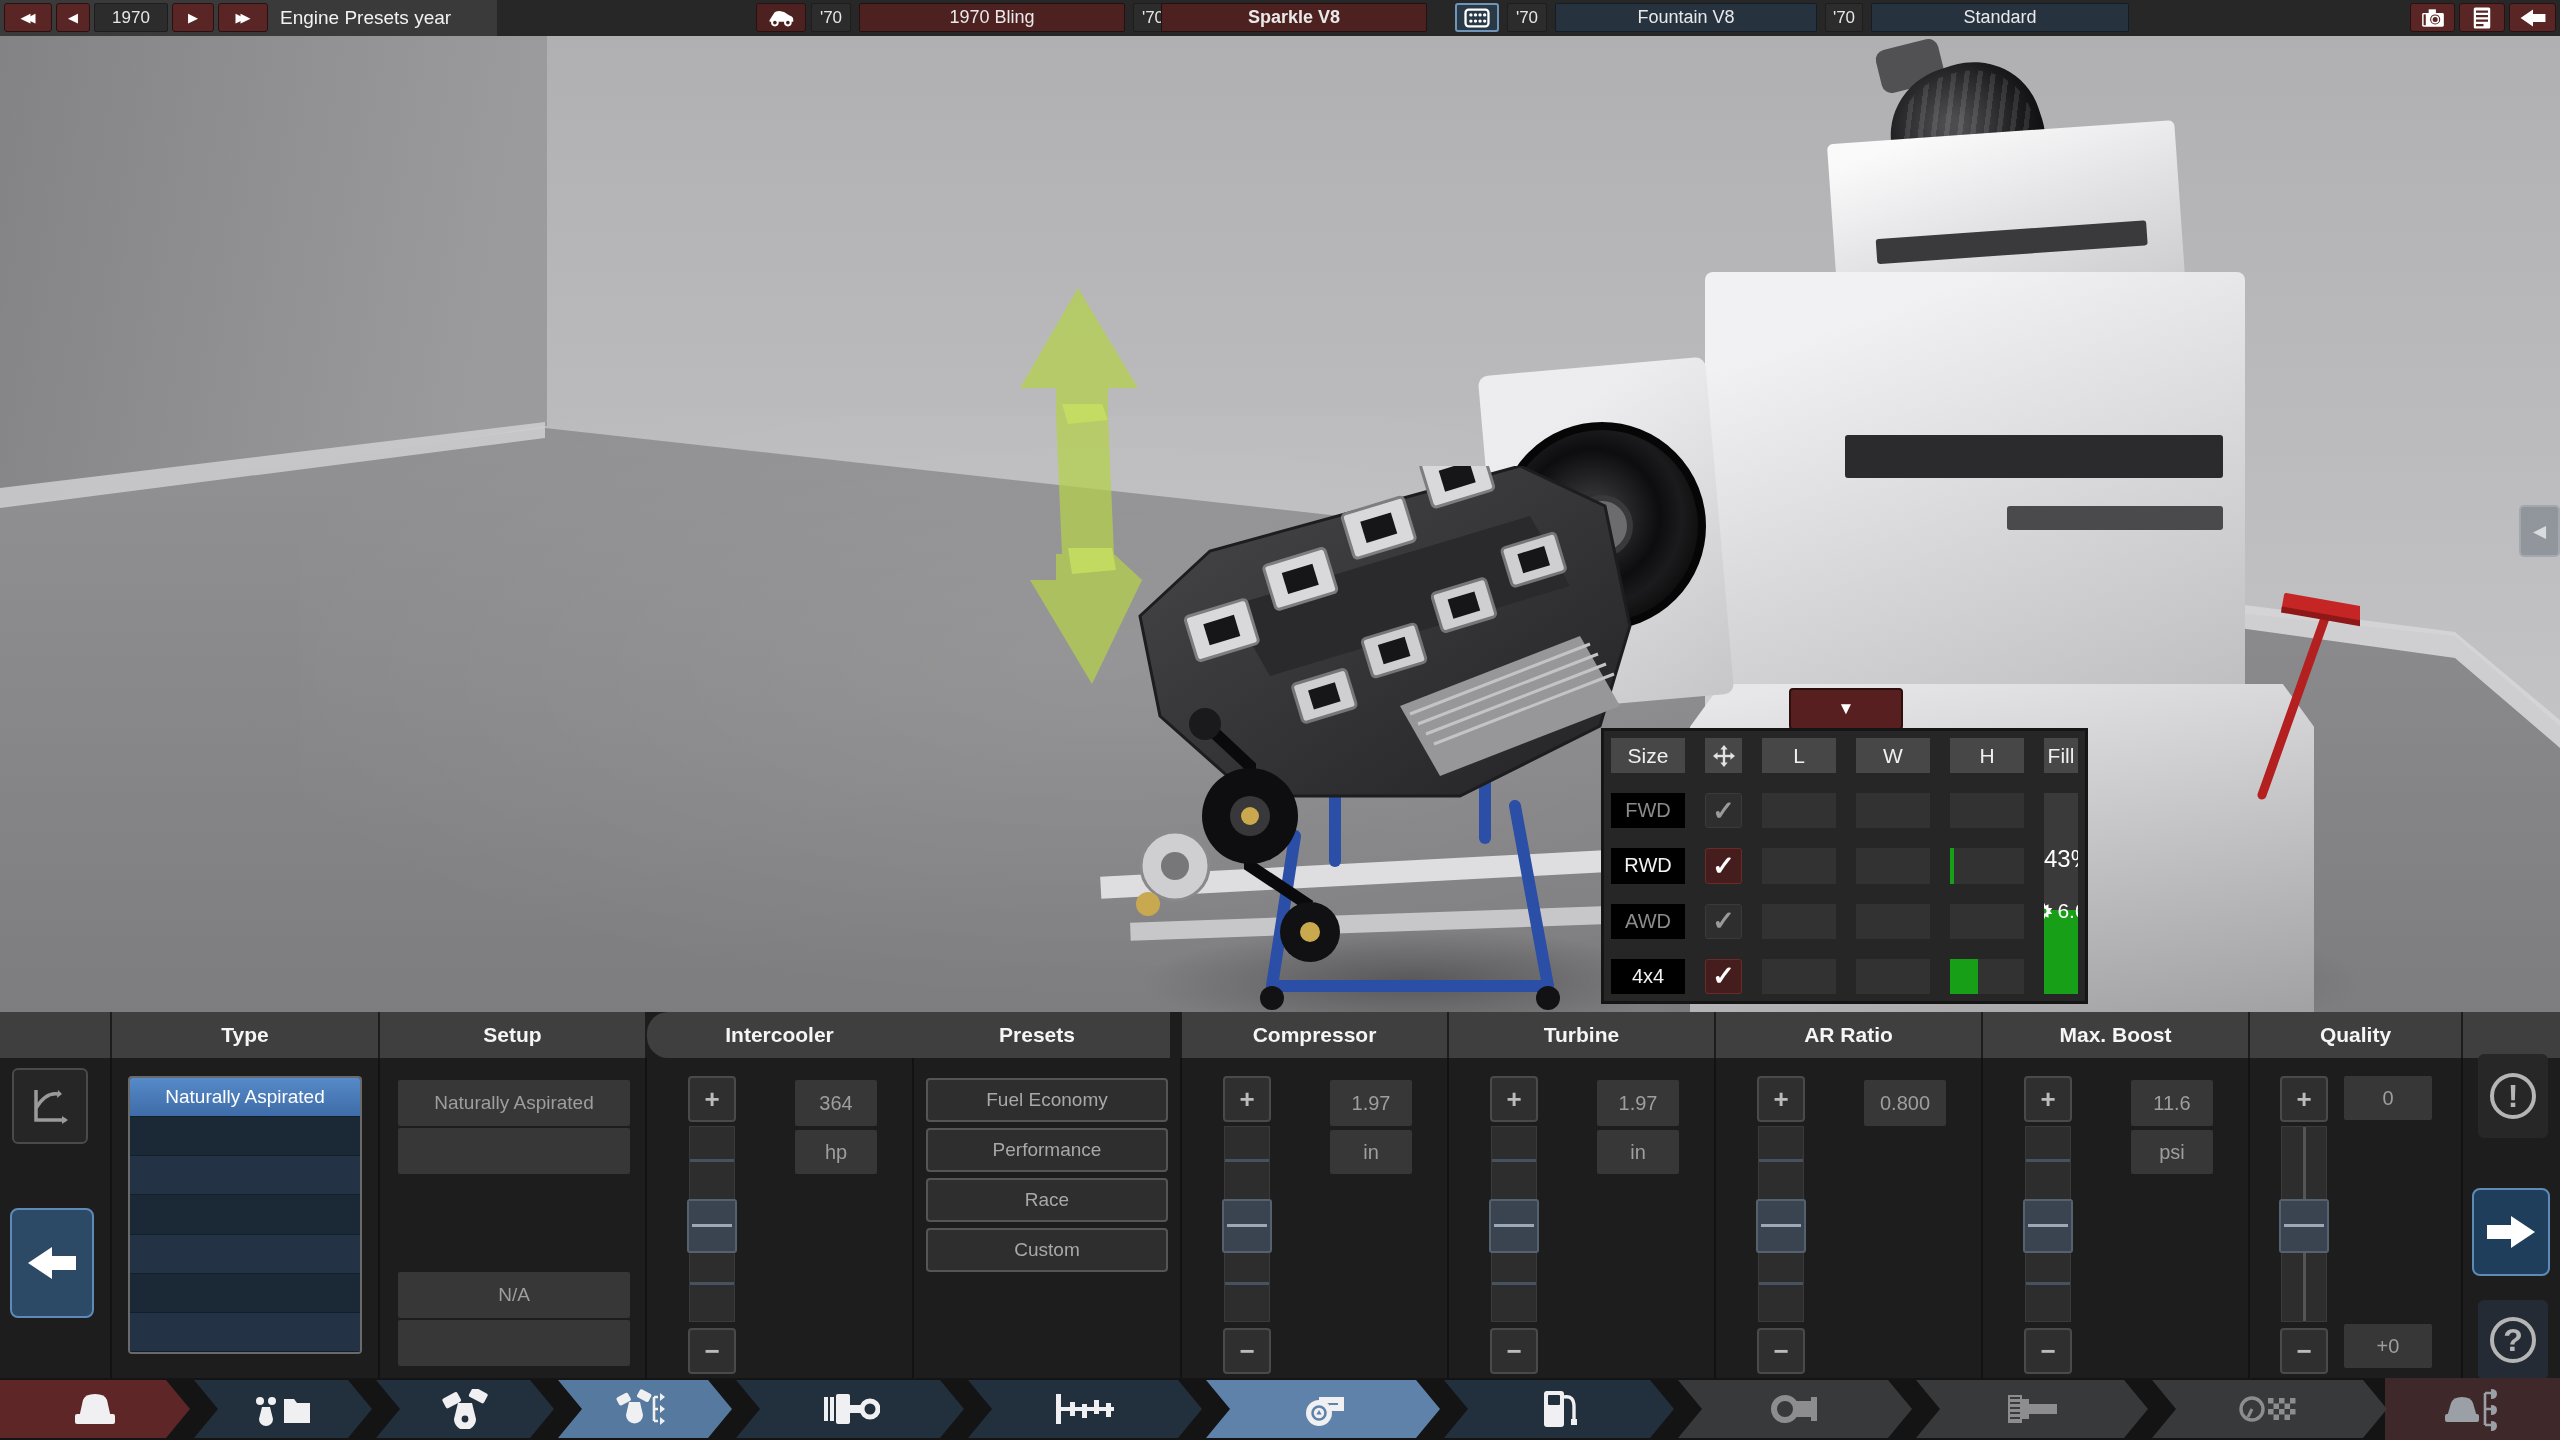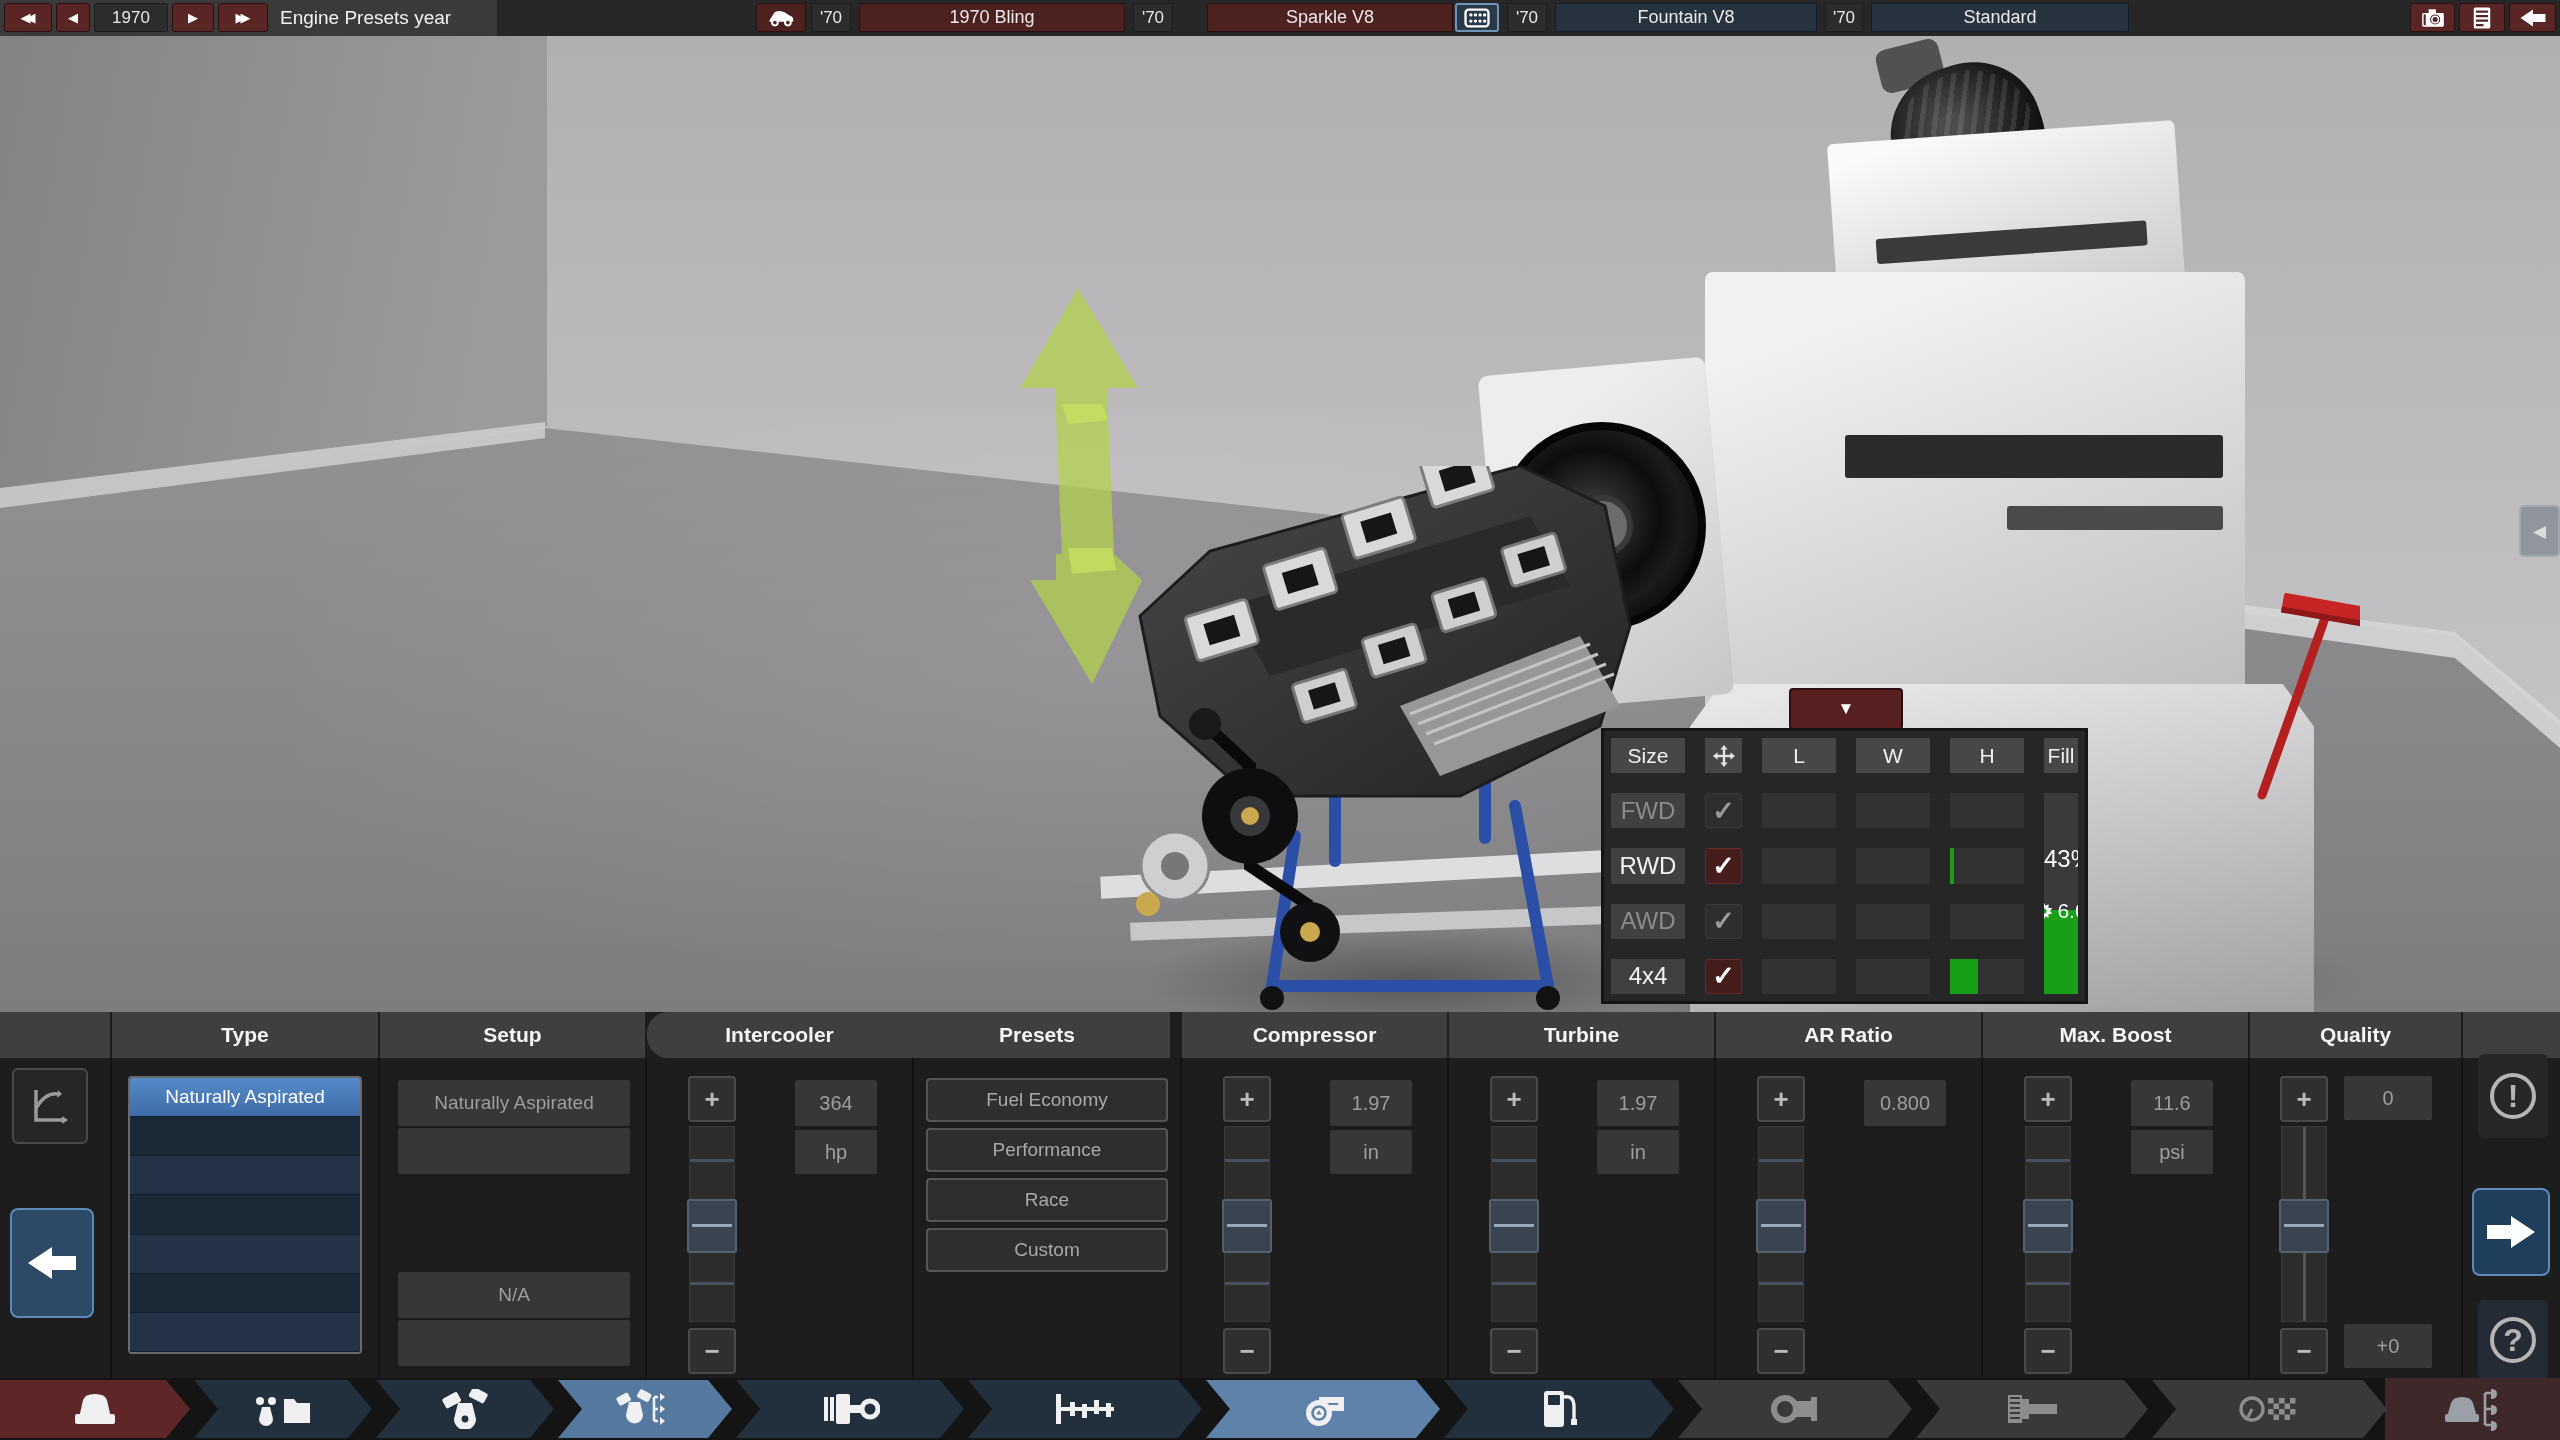--- a/index.html
+++ b/index.html
@@ -69,21 +69,21 @@
          display:flex;align-items:center;justify-content:center;color:#d9dcdf;font-size:17px;cursor:pointer;}
 
   
   .size-collapse{position:absolute;left:1789px;top:688px;width:114px;height:42px;background:#571f1f;border:2px solid #2d0f0f;
          border-radius:4px;box-sizing:border-box;color:#fff;font-size:17px;display:flex;align-items:center;justify-content:center;cursor:pointer;z-index:30;}
   .size-panel{position:absolute;left:1601px;top:728px;width:487px;height:276px;background:#262626;border:3px solid #151515;
          box-sizing:border-box;z-index:30;padding:7px;}
   .size-grid{display:grid;width:100%;height:100%;grid-template-columns:74px 37px 74px 74px 74px 1fr;
          grid-template-rows:1fr 1fr 1fr 1fr 1fr;gap:20px;}
   .sg-h{background:#474747;color:#f0f0f0;font-size:21px;display:flex;align-items:center;justify-content:center;}
-  .sg-lbl{background:#404040;font-size:24px;display:flex;align-items:center;justify-content:center;}
+  .sg-lbl{background:#000000;font-size:20px;display:flex;align-items:center;justify-content:center;}
   .sg-lbl.dis{color:#8b8b8b;} .sg-lbl.en{color:#f2f2f2;}
   .sg-chk{display:flex;align-items:center;justify-content:center;font-size:27px;font-weight:bold;border-radius:3px;cursor:pointer;}
   .sg-chk.on{background:#451d1d;border:1px solid #6d2a2a;color:#fff;}
   .sg-chk.off{background:#2e2e2e;border:1px solid #3a3a3a;color:#9a9a9a;}
   .sg-cell{background:#323232;position:relative;}
   .sg-fill{grid-column:6;grid-row:2/6;background:#3a3a3a;position:relative;overflow:hidden;}
   .fill-green{position:absolute;left:0;right:0;bottom:0;height:42%;background:#17a017;}
   .fill-pct{position:absolute;left:0;right:0;top:26%;text-align:center;color:#fff;font-size:24px;}
   .fill-q{position:absolute;left:0;right:0;bottom:35.5%;display:flex;align-items:center;justify-content:center;gap:4px;color:#fff;font-size:21px;text-align:right;}
   .h-line{position:absolute;left:0;top:0;width:4px;height:100%;background:#17a017;}
@@ -165,21 +165,21 @@
             <circle cx="9" cy="19" r="5" fill="#fff"></circle>
             <circle cx="9" cy="19" r="2.4" fill="#4e2121"></circle>
             <circle cx="26" cy="19" r="5" fill="#fff"></circle>
             <circle cx="26" cy="19" r="2.4" fill="#4e2121"></circle>
           </svg>
       </span>
     </div>
     <div class="tb-box" style="left:811px;width:40px;">'70</div>
     <div class="tb-crumb crumb-red" style="left:859px;width:266px;">1970 Bling</div>
     <div class="tb-box" style="left:1133px;width:40px;">'70</div>
-    <div class="tb-crumb crumb-red" style="left:1207px;width:246px;">Sparkle V8</div>
+    <div class="tb-crumb crumb-red" style="left:1161px;width:266px;font-weight:bold;">Sparkle V8</div>
 
     <div class="tb-btn" style="left:1455px;width:44px;background:#2a3947;border:2px solid #6f95ba;">
       <span class="icon">
         <svg width="26" height="20" viewBox="0 0 34 26">
             <rect x="2" y="2" width="30" height="22" rx="4" fill="none" stroke="#fff" stroke-width="3"></rect>
             <circle cx="9" cy="9" r="2.2" fill="#fff"></circle>
             <circle cx="15" cy="9" r="2.2" fill="#fff"></circle>
             <circle cx="21" cy="9" r="2.2" fill="#fff"></circle>
             <circle cx="27" cy="9" r="2.2" fill="#fff"></circle>
             <circle cx="9" cy="17" r="2.2" fill="#fff"></circle>

